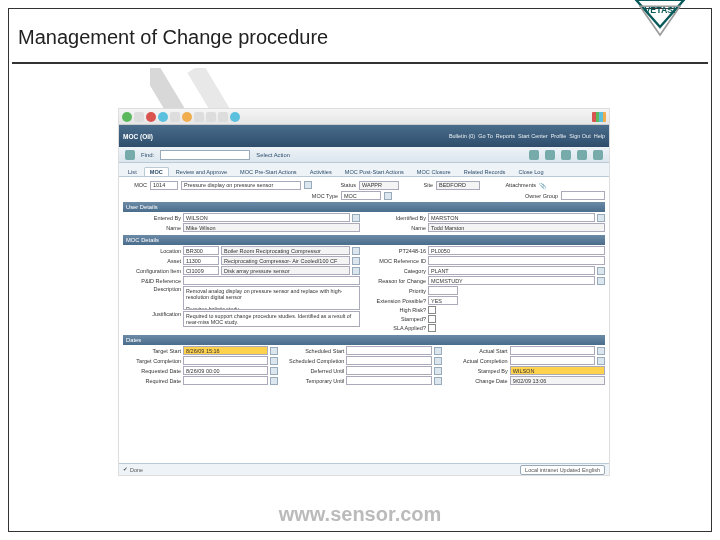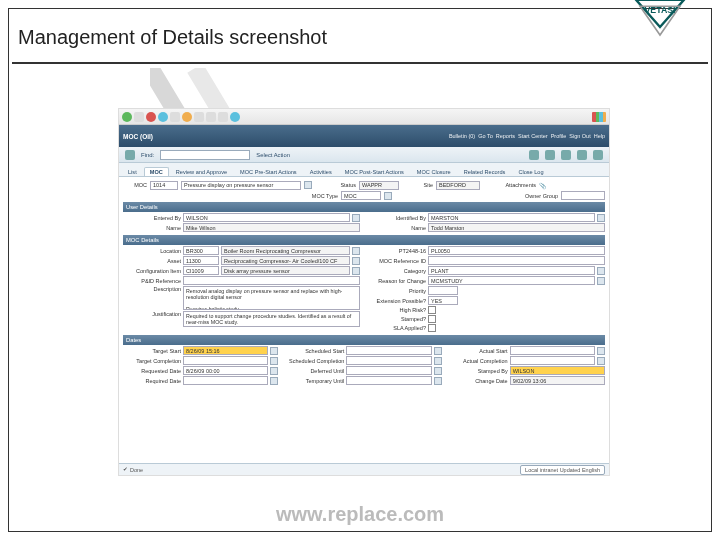--- a/index.html
+++ b/index.html
@@ -72,21 +72,21 @@
   .statusbar .spacer { flex:1; }
   .statusbar .btn { padding:1px 4px; border:1px solid #9ab; background:#fff; border-radius:2px; }
   
   .tiny-icon { width:7px; height:7px; display:inline-block; }
 </style>
 </head>
 <body>
 
 <div class="slide-border"></div>
 
-<div class="slide-title">Management of Details screenshot</div>
+<div class="slide-title">Management of Change procedure</div>
 <div class="title-underline"></div>
 
 <div class="logo">
   <svg class="logo-svg" viewBox="0 0 100 60">
     <polygon points="20,6 80,6 50,40" fill="none" stroke="#0a5a5a" stroke-width="3"></polygon>
     <polygon points="25,14 75,14 50,50" fill="none" stroke="#999" stroke-width="2"></polygon>
     <text x="50" y="22" text-anchor="middle" font-size="11" font-family="Arial" font-weight="bold" fill="#0a5a5a">VETASI</text>
   </svg>
 </div>
 
@@ -355,13 +355,13 @@
 
   <div class="statusbar">
     <span class="tiny-icon">✔</span>
     <span>Done</span>
     <span class="spacer"></span>
     <span class="btn">Local intranet Updated English</span>
   </div>
 
 </div>
 
-<div class="footer-url">www.replace.com</div>
+<div class="footer-url">www.sensor.com</div>
 
 </body></html>

